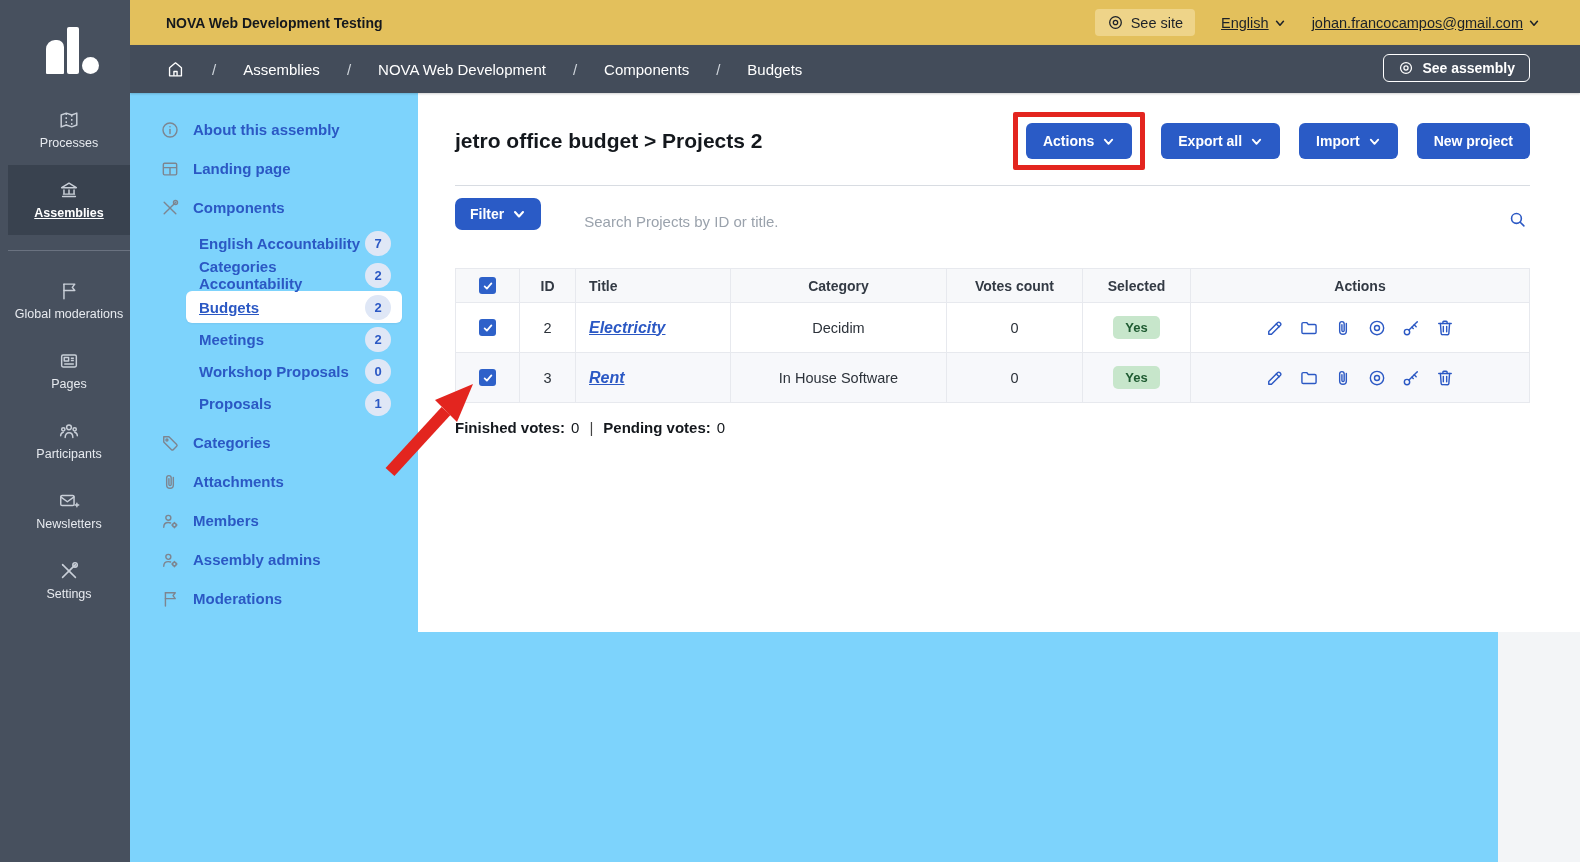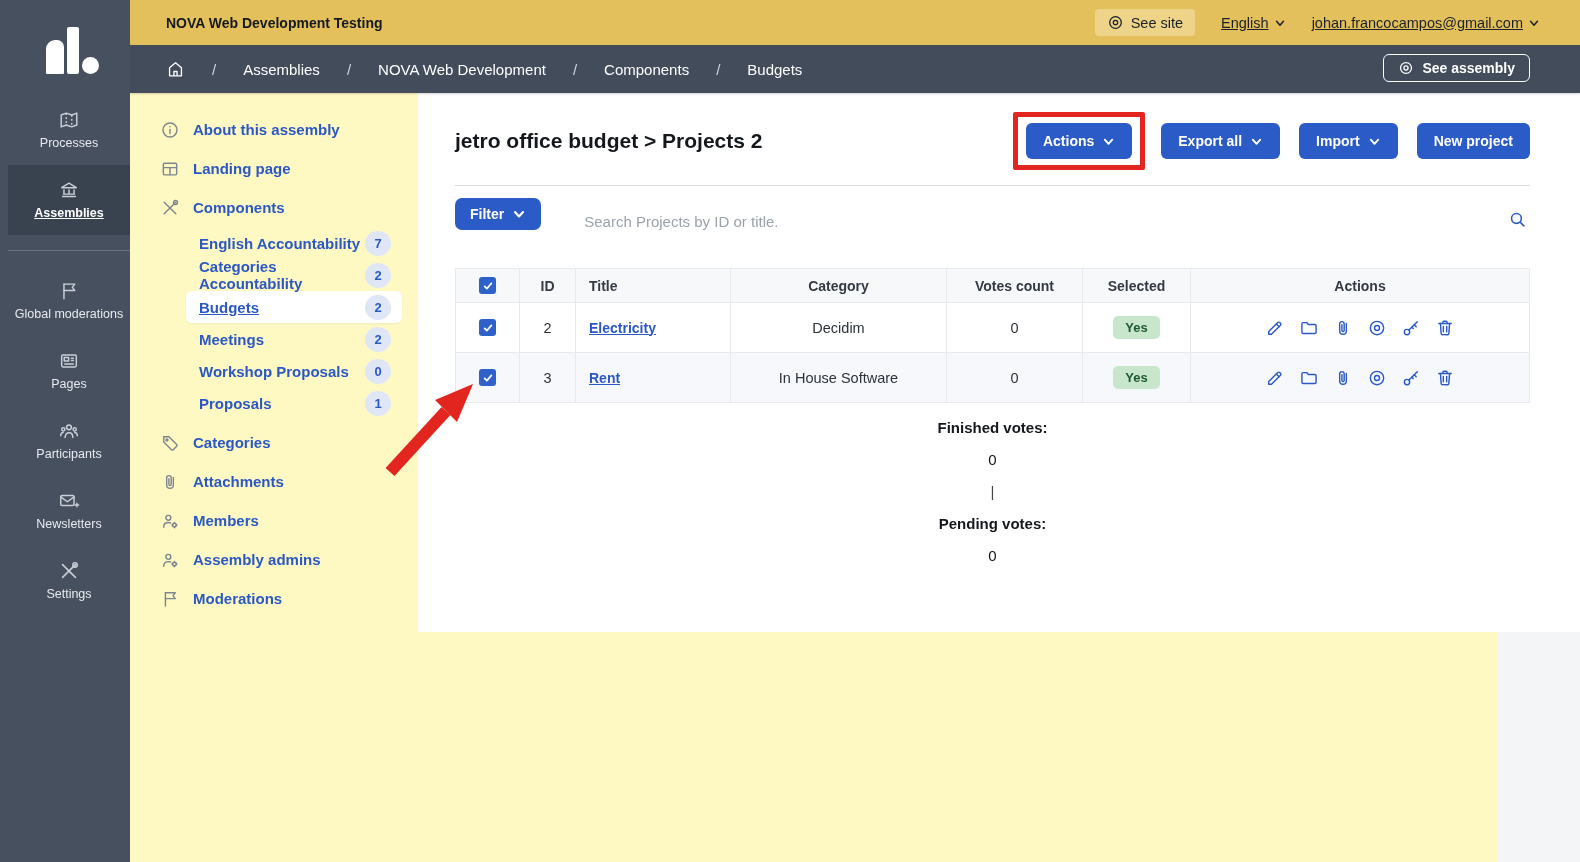--- a/index.html
+++ b/index.html
@@ -29,21 +29,21 @@
   .tb-drop .txt { text-decoration:underline; }
 
   
   .crumbbar { position:absolute; left:130px; top:45px; width:1450px; height:48px; background:#434c5a; display:flex; align-items:center; color:#fff; z-index:5; box-shadow:0 1px 2px rgba(0,0,0,.18); }
   .crumbs { display:flex; align-items:center; gap:27px; margin-left:36px; font-size:15px; }
   .crumb { cursor:pointer; }
   .crumb-sep { color:#cfd4db; }
   .see-assembly { position:absolute; right:50px; top:9px; display:flex; align-items:center; gap:8px; border:1.5px solid #fff; border-radius:6px; padding:5px 14px; font-size:14px; font-weight:bold; color:#fff; cursor:pointer; }
 
   
-  .app-body { position:absolute; left:130px; top:93px; width:1368px; height:769px; background:#fef9c3; }
+  .app-body { position:absolute; left:130px; top:93px; width:1368px; height:769px; background:#7dd3fc; }
 
   
   .submenu { position:absolute; left:0; top:0; width:288px; height:539px; padding-top:17px; }
   .sm-item { height:39px; display:flex; align-items:center; gap:13px; padding-left:30px; cursor:pointer; color:#2b58c4; font-size:15px; font-weight:600; }
   .sm-item .ic { color:#7d8590; }
   .sm-child { height:32px; margin-left:56px; width:216px; padding:0 11px 0 13px; display:flex; align-items:center; justify-content:space-between; cursor:pointer; color:#2b58c4; font-size:15px; font-weight:600; border-radius:6px; }
   .sm-child.active { background:#fff; box-shadow:0 1px 2px rgba(30,40,60,.06); }
   .sm-child.active .sm-lbl { font-weight:bold; text-decoration:underline; }
   .sm-badge { min-width:26px; height:25px; border-radius:999px; background:#dfe7f6; color:#2b58c4; font-size:13px; font-weight:bold; display:flex; align-items:center; justify-content:center; padding:0 7px; }
   .grp2 { margin-top:4px; }
@@ -65,26 +65,26 @@
   .search-btn { background:none; border:none; cursor:pointer; color:#2b58c4; padding:0 2px; }
 
   table.projects { margin-top:38px; width:100%; border-collapse:collapse;padding-left:16px; }
   .projects th, .projects td { border:1px solid #e7e9ee; text-align:center; }
   .projects th { background:#f7f8fa; font-size:14px; font-weight:bold; color:#333a44; height:34px; padding:0 8px; }
   .projects td { height:50px; font-size:14.5px; color:#2c323a; }
   .projects th.al, .projects td.al { text-align:left; padding-left:13px; }
   .projects tr.alt td { background:#f7f8fb; }
   .col-cb{width:64px;} .col-id{width:56px;} .col-title{width:155px;} .col-cat{width:216px;} .col-votes{width:136px;} .col-sel{width:108px;}
   .cbx { display:inline-flex; width:17px; height:17px; background:#2e61c9; border-radius:3px; align-items:center; justify-content:center; cursor:pointer; vertical-align:middle; }
-  .proj-link { color:#2b58c4; font-weight:bold; text-decoration:underline; cursor:pointer; font-size:14px; }
+  .proj-link { color:#2b58c4; font-weight:bold; text-decoration:underline; cursor:pointer; font-size:16px;font-style:italic; }
   .yes-badge { display:inline-block; background:#c7e6cb; color:#1e5a31; font-size:13px; font-weight:bold; padding:4px 12px; border-radius:5px; }
   .row-actions { display:flex; align-items:center; justify-content:center; gap:14px; color:#2b58c4; }
   .row-actions .act { cursor:pointer; }
 
-  .votes-line { margin-top:16px; font-size:15px; color:#14181d; display:flex; gap:15px; align-items:center;flex-direction:column; }
+  .votes-line { margin-top:16px; font-size:15px; color:#14181d; display:flex; gap:6px; align-items:center; }
   .votes-line b { font-weight:bold; }
   .votes-sep { margin:0 4px; color:#444; }
 
   .arrow-overlay { position:absolute; left:360px; top:360px; width:140px; height:130px; z-index:40; pointer-events:none; }
 </style>
 </head>
 <body>
 
 <aside class="left-sidebar">
   <div class="logo-box">

